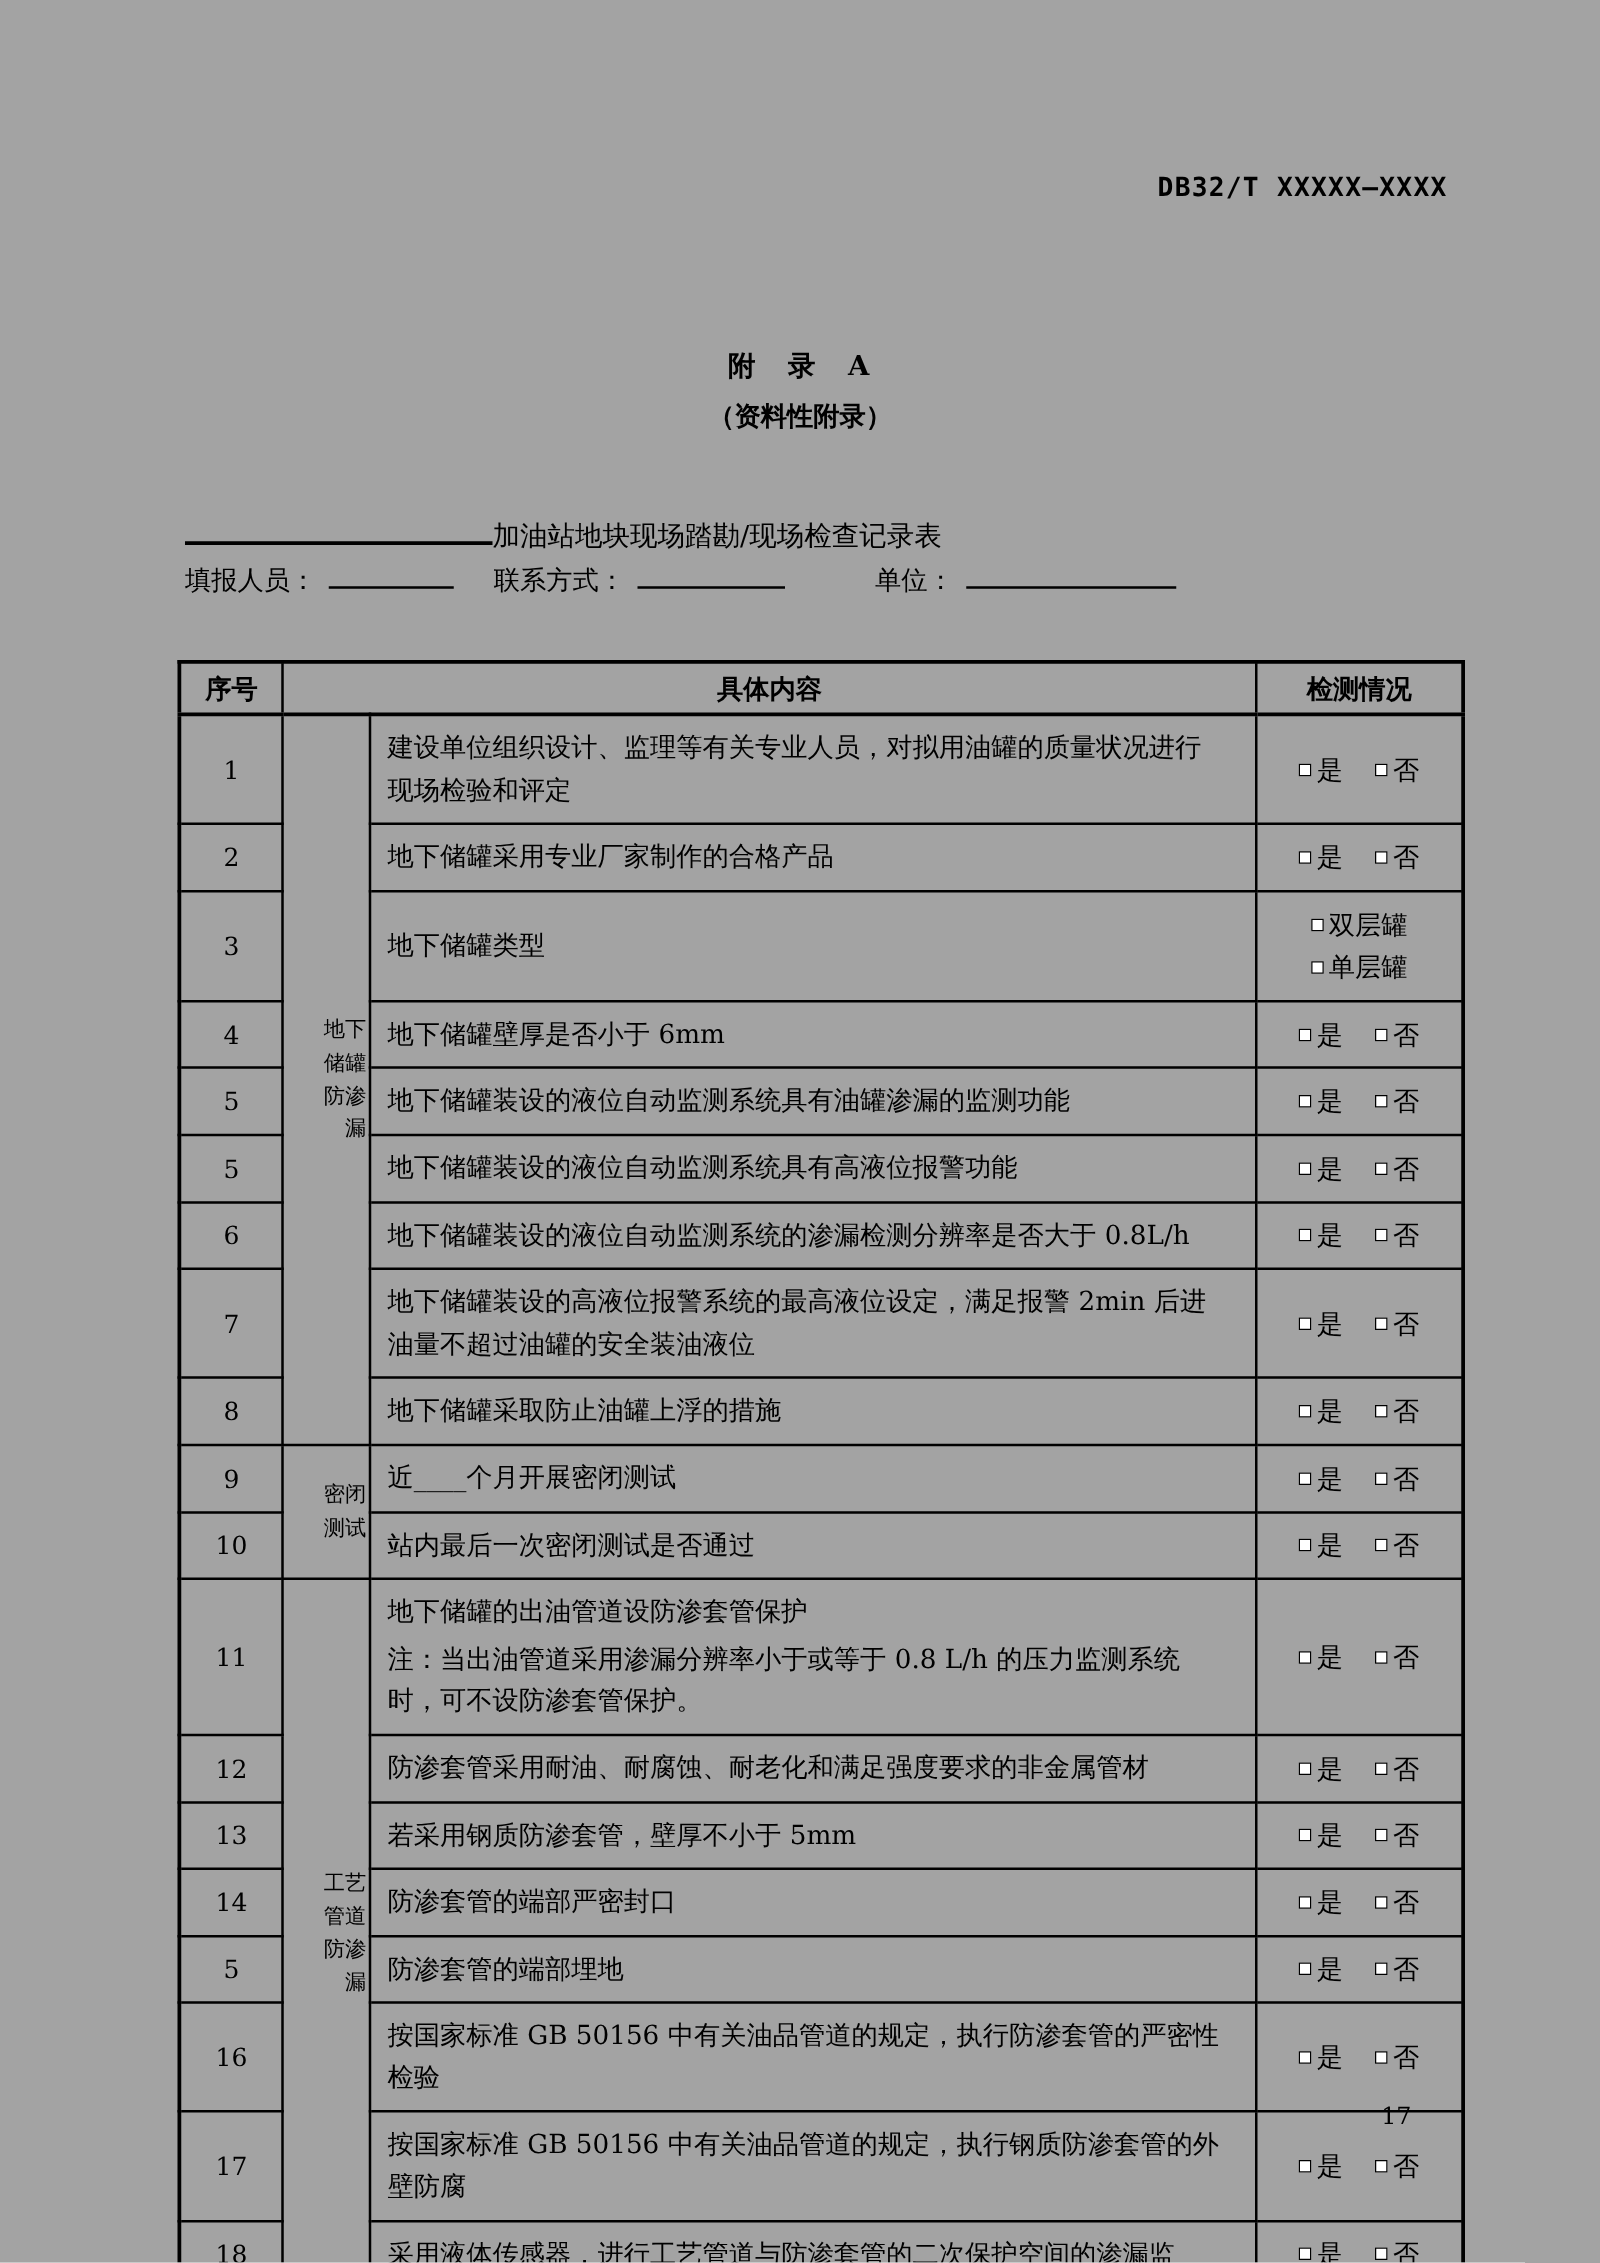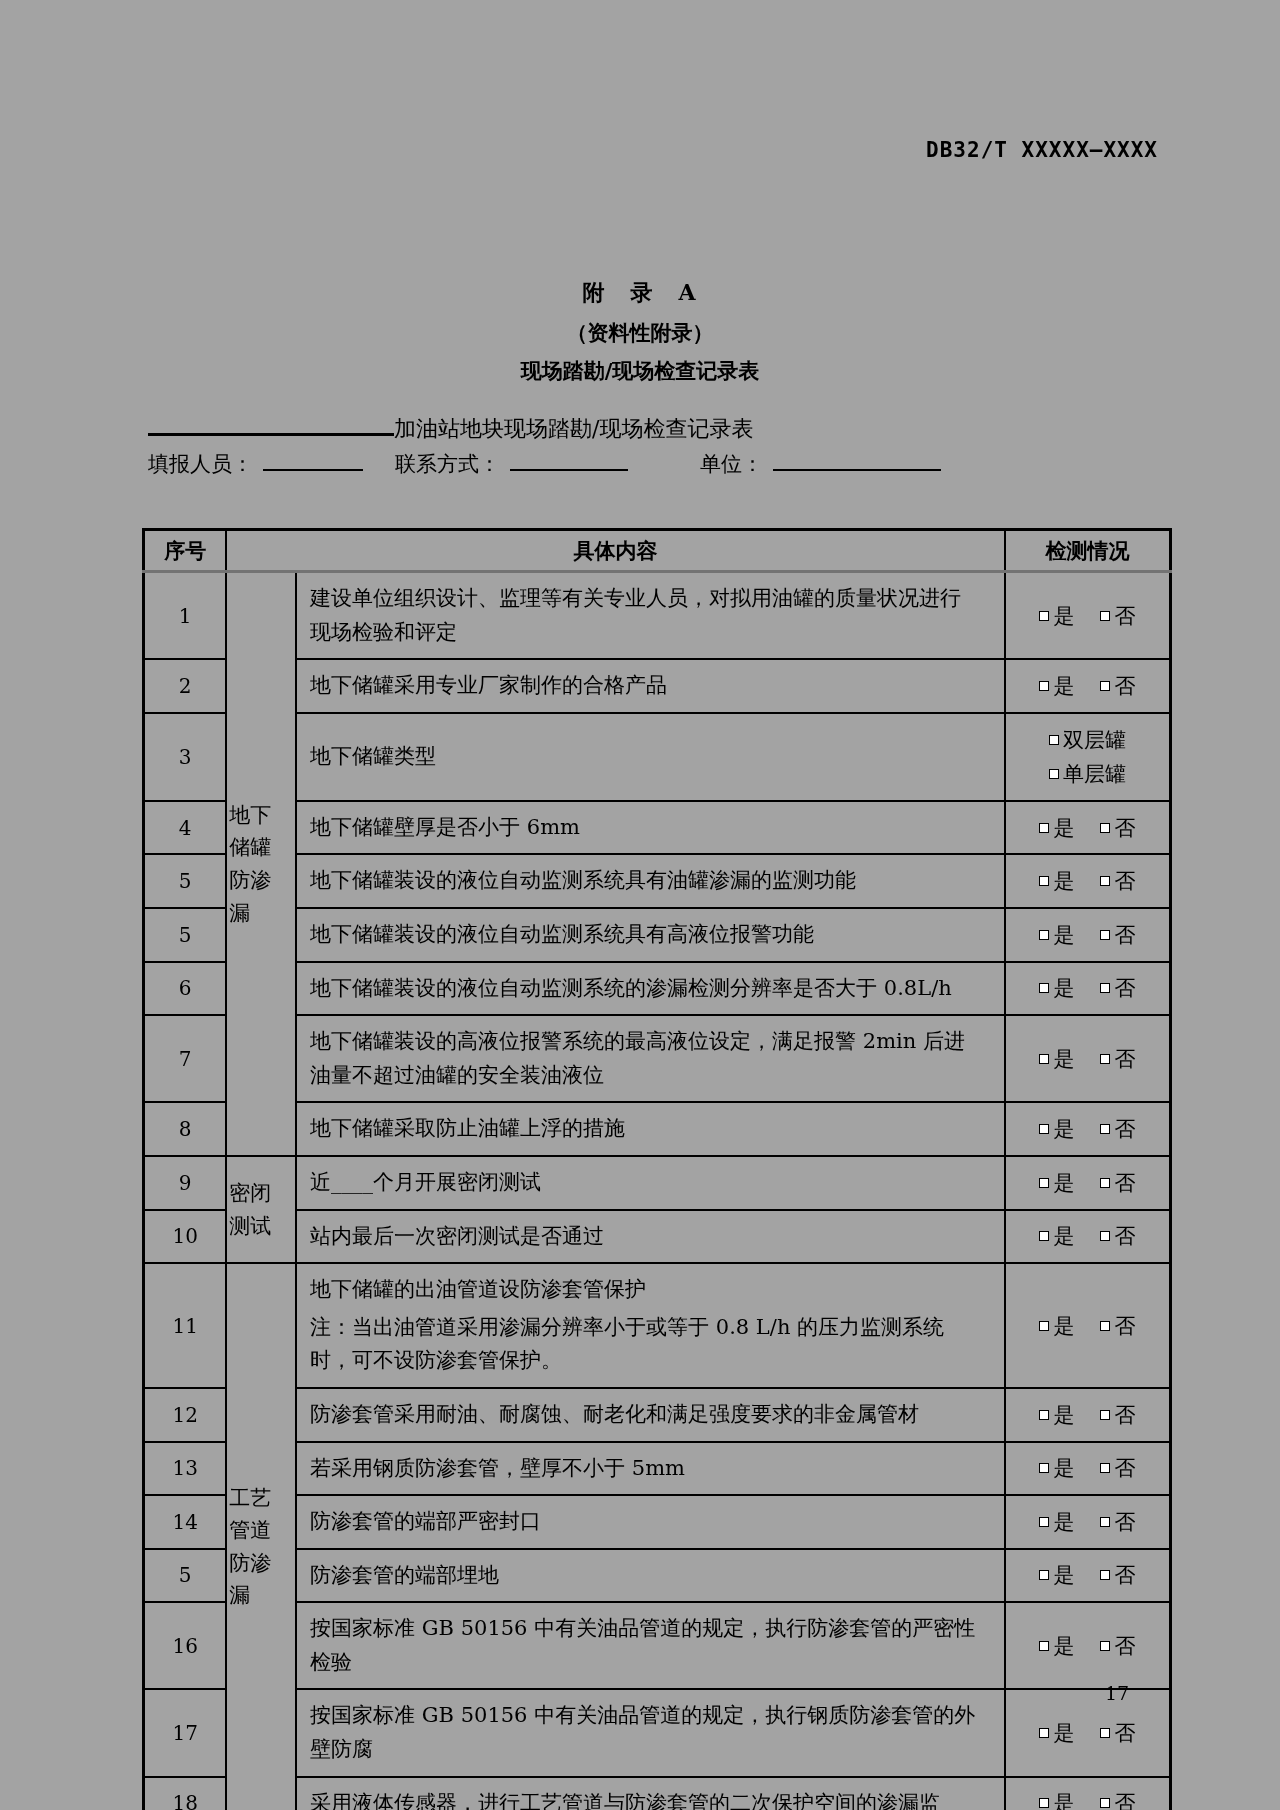--- a/index.html
+++ b/index.html
@@ -43,24 +43,24 @@
     position:absolute; top:528px; left:142px;
     width:1030px;
     border-collapse:collapse;
     border:3px solid #000;
     font-size:21px;
   }
   table.record th, table.record td { border:2px solid #000; }
   table.record th {
     font-weight:bold; text-align:center;
     height:42px; font-size:21px;
-    border-bottom:3px solid #737373;
+    border-bottom:3px solid #000000;
   }
   td.col-no { text-align:center; font-size:20px; font-family:"DejaVu Serif","Liberation Serif",serif; }
-  td.col-cat { text-align:left; line-height:1.55; padding:4px 2px; font-size:21px; }
+  td.col-cat { text-align:right; line-height:1.55; padding:4px 2px; font-size:17px; }
   td.col-content { padding:9px 28px 9px 13px; line-height:1.6; }
   td.col-content .note-line { margin-top:4px; }
   td.col-status { text-align:center; padding:6px 4px; }
   tbody tr { height:45px; }
   .yn {
     display:inline-flex; align-items:center; gap:4px;
     margin:0 13px; cursor:default;
   }
   .cbx {
     display:inline-block; width:10px; height:10px;
@@ -73,21 +73,20 @@
 </head>
 <body>
 
 <div class="page">
 
   <div class="doc-number">DB32/T XXXXX—XXXX</div>
 
   <div class="title-block">
     <div class="title-line1">附　录　A</div>
     <div class="title-line2">（资料性附录）</div>
-    <div class="title-line3">现场踏勘/现场检查记录表</div>
   </div>
 
   <div class="subtitle-line"><span class="blank blank-long"></span><span>加油站地块现场踏勘/现场检查记录表</span></div>
 
   <div class="info-line1">
     <span>填报人员：</span><span class="blank b-name"></span><span>联系方式：</span><span class="blank b-phone"></span><span>单位：</span><span class="blank b-unit"></span>
   </div>
 
 
   <table class="record">

